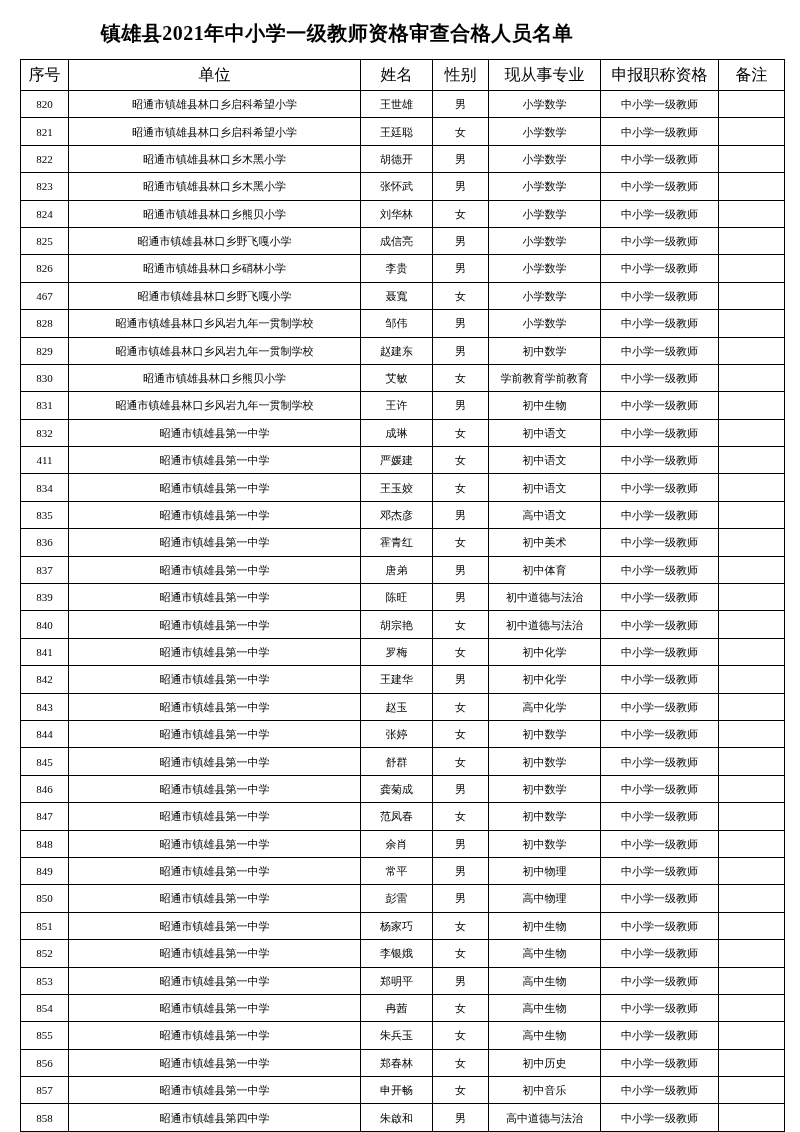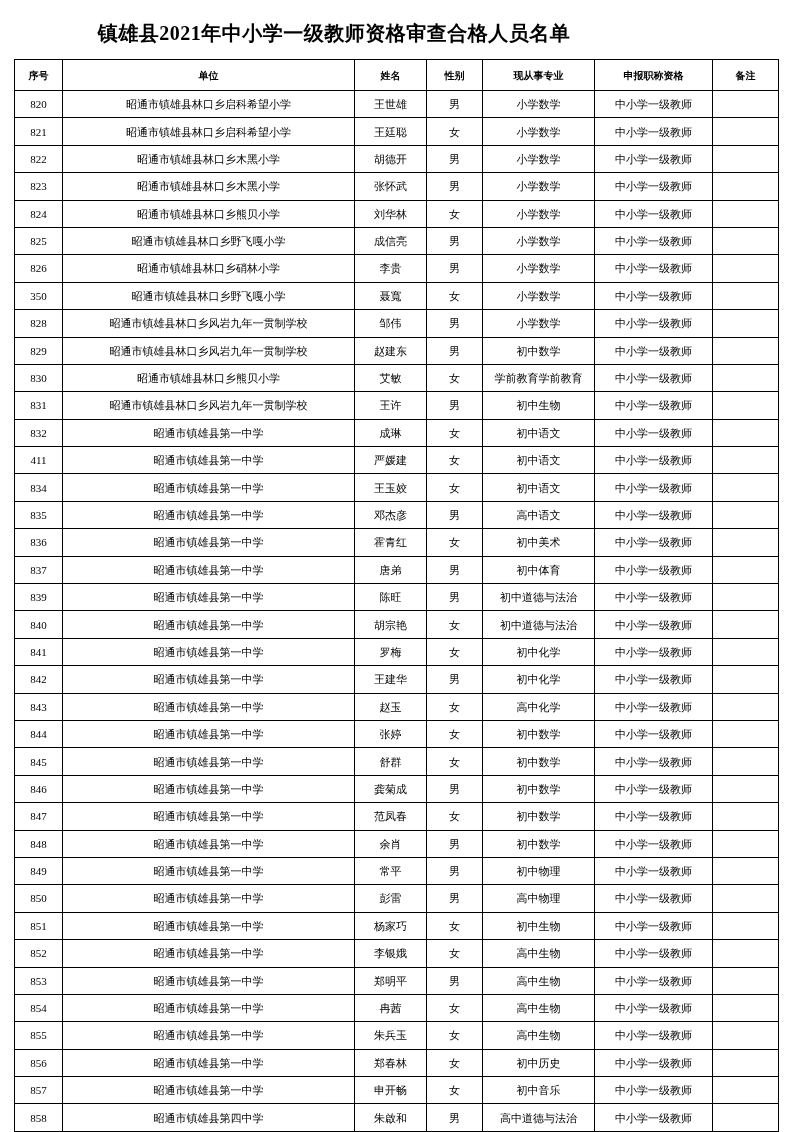--- a/index.html
+++ b/index.html
@@ -11,21 +11,21 @@
     width: 800px;
     height: 1132px;
     font-family: "Liberation Serif", "DejaVu Serif", serif;
     color: #000000;
     overflow: hidden;
   }
   .page {
     width: 680px;
     height: 1132px;
     box-sizing: border-box;
-    padding: 14px 26px 0 14px;
+    padding: 14px 26px 0 20px;
     position: relative;
   }
   .doc-title {
     text-align: center;
     font-size: 20px;
     font-weight: bold;
     letter-spacing: 0.5px;
     margin: 6px 0 12px 0;
     font-family: "Liberation Serif", "DejaVu Serif", serif;
   }
@@ -41,22 +41,22 @@
     text-align: center;
     vertical-align: middle;
     font-size: 11px;
     line-height: 1.1;
     padding: 0;
     height: 26.4px;
     overflow: hidden;
     white-space: nowrap;
   }
   table.roster th {
-    font-size: 10px;
-    font-weight: bold;
+    font-size: 16px;
+    font-weight: normal;
     height: 30px;
   }
   
   col.c-seq    { width: 48px; }
   col.c-unit   { width: 292px; }
   col.c-name   { width: 72px; }
   col.c-gender { width: 56px; }
   col.c-major  { width: 112px; }
   col.c-title  { width: 118px; }
   col.c-note   { width: 66px; }
@@ -155,21 +155,21 @@
         <tr>
           <td class="seq">826</td>
           <td class="unit">昭通市镇雄县林口乡硝林小学</td>
           <td class="name">李贵</td>
           <td class="gender">男</td>
           <td class="major">小学数学</td>
           <td class="title">中小学一级教师</td>
           <td class="note"></td>
         </tr>
         <tr>
-          <td class="seq">350</td>
+          <td class="seq">467</td>
           <td class="unit">昭通市镇雄县林口乡野飞嘎小学</td>
           <td class="name">聂寬</td>
           <td class="gender">女</td>
           <td class="major">小学数学</td>
           <td class="title">中小学一级教师</td>
           <td class="note"></td>
         </tr>
         <tr>
           <td class="seq">828</td>
           <td class="unit">昭通市镇雄县林口乡风岩九年一贯制学校</td>

